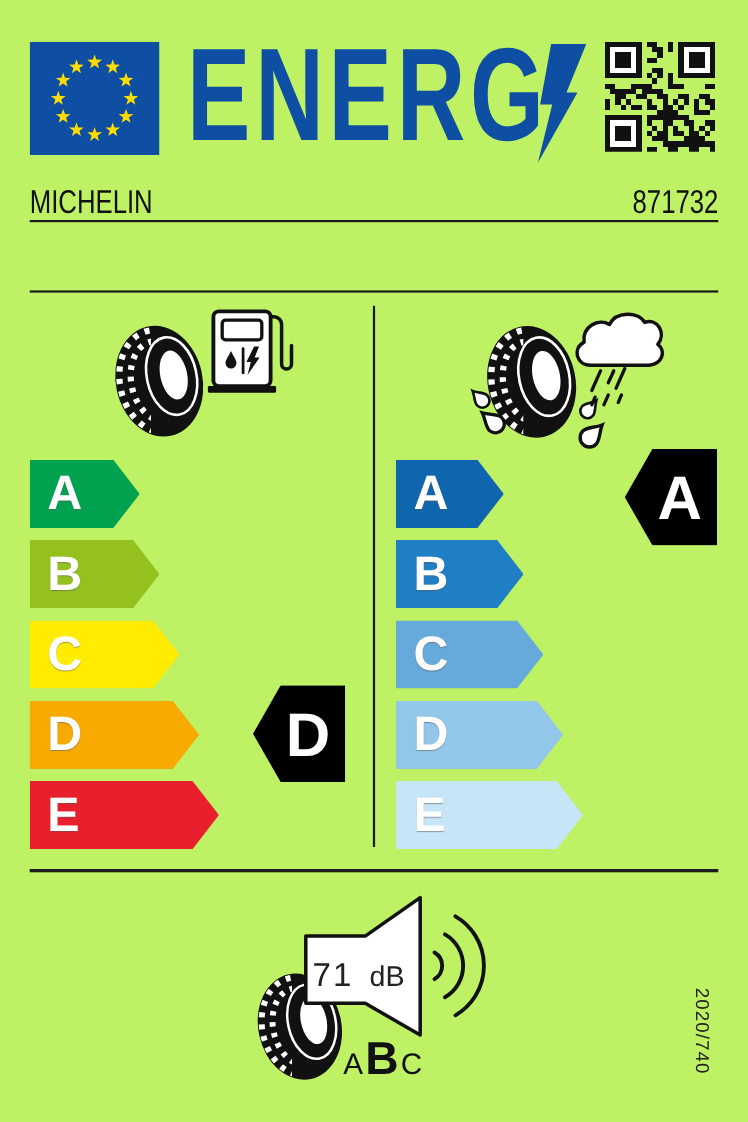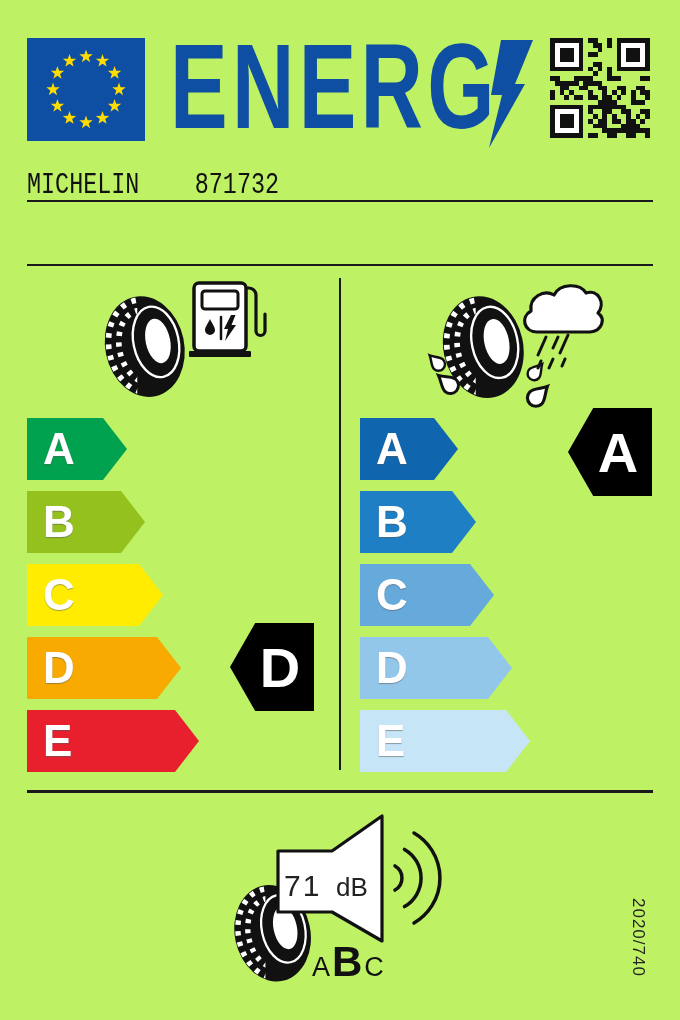--- a/index.html
+++ b/index.html
@@ -9,21 +9,21 @@
   
   .flag{position:absolute;left:27px;top:38px;width:118px;height:103px;}
   .energ{position:absolute;left:170px;top:30px;height:118px;display:flex;align-items:flex-start;}
   .energ .txt{
     font-size:120px;line-height:112px;font-weight:bold;color:#0F4FA3;
     letter-spacing:6px;transform:scaleX(.72);transform-origin:left top;white-space:nowrap;}
   .bolt{position:absolute;left:487px;top:40px;}
   .qr{position:absolute;left:550px;top:38px;width:100px;height:100px;}
 
   
-  .row{position:absolute;left:27px;right:27px;display:flex;justify-content:flex-start;align-items:baseline;font-family:Liberation Mono, monospace;}
+  .row{position:absolute;left:27px;right:27px;display:flex;justify-content:space-between;align-items:baseline;}
   .brand-row{top:168px;}
   .size-row{top:220px;}
   .cond{transform:scaleX(.78);transform-origin:left;white-space:nowrap;}
   .cond-r{transform:scaleX(.78);transform-origin:right;white-space:nowrap;}
   .brand{font-size:30px;}
   .article{font-size:30px;}
   .size{font-size:40px;}
   .tclass{font-size:24px;}
   .hline{position:absolute;left:27px;width:626px;height:2px;background:#1a1a1a;}
   .l1{top:200px;} .l2{top:264px;} .l3{top:790px;height:3px;}

